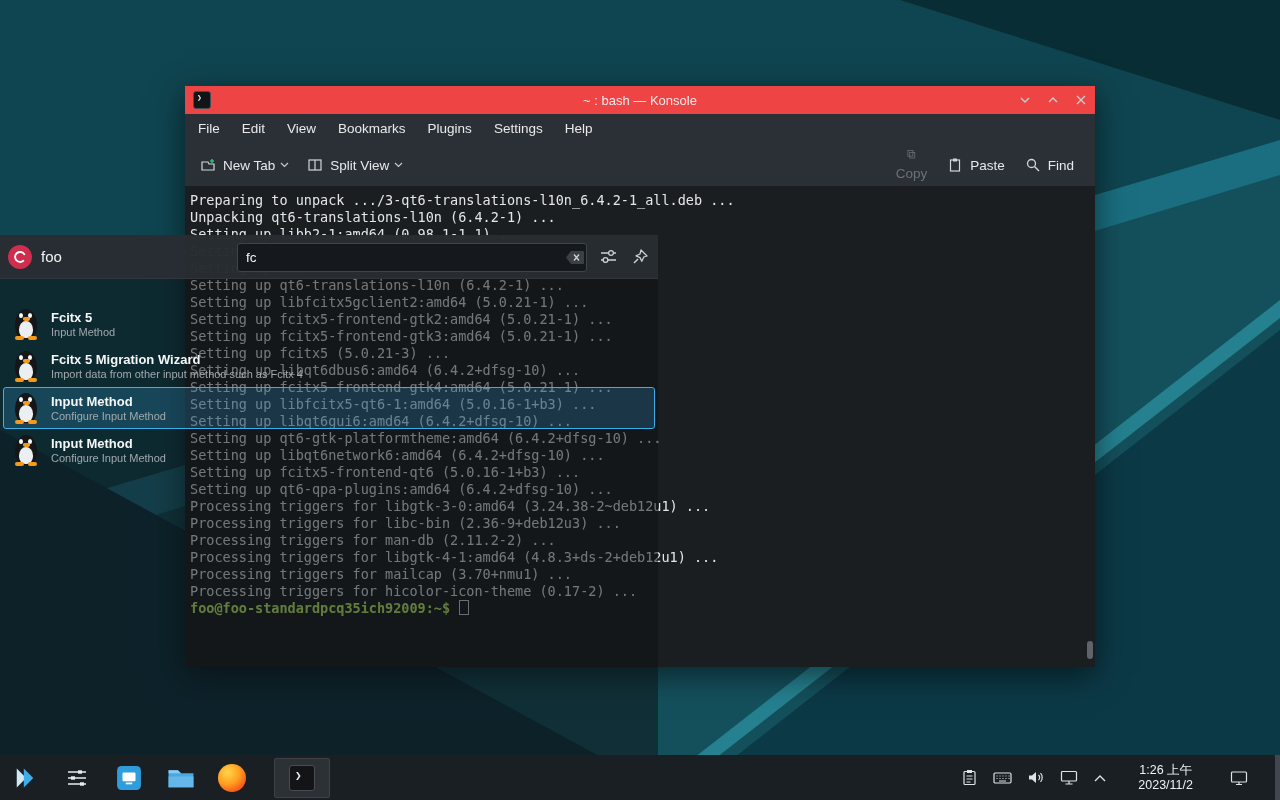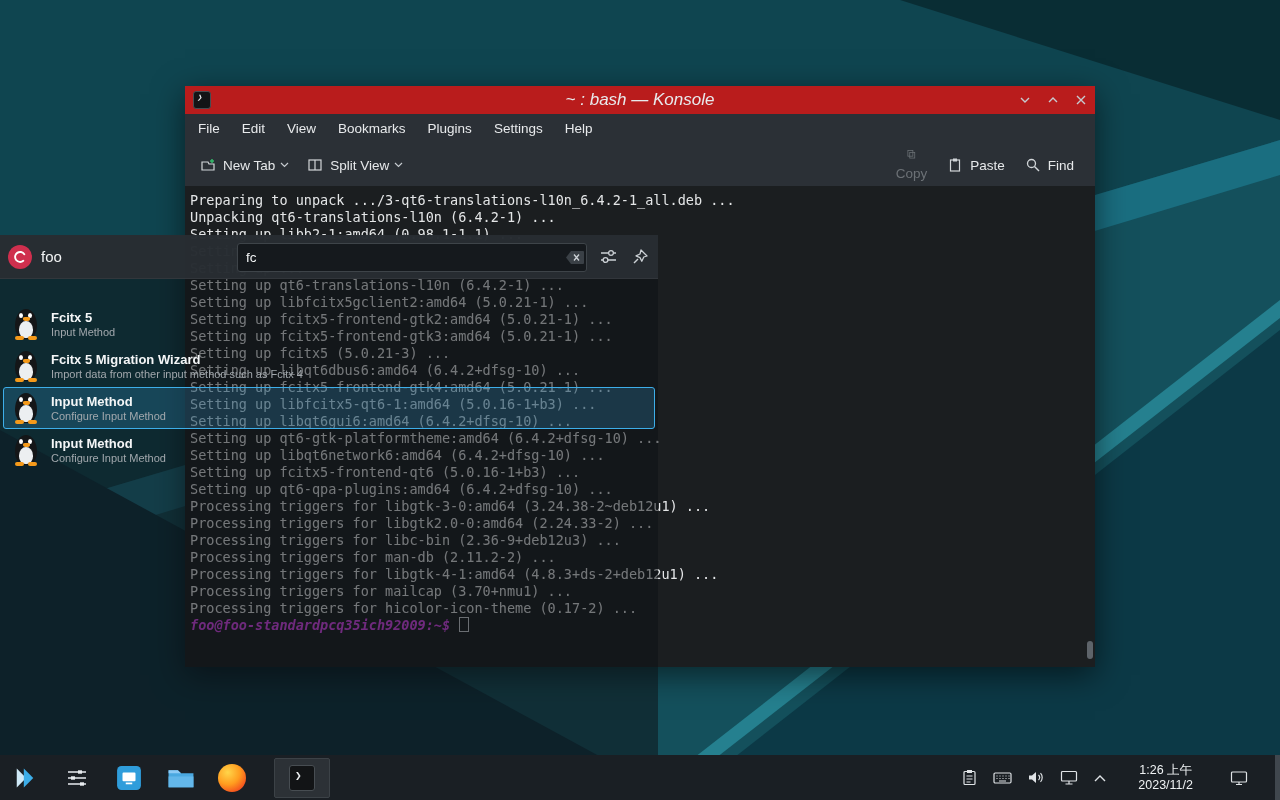--- a/index.html
+++ b/index.html
@@ -9,22 +9,22 @@
     -webkit-font-smoothing:antialiased;
   }
   
   .desktop{position:absolute;inset:0;z-index:0;}
   
   .window{
     position:absolute;left:185px;top:86px;width:910px;height:581px;z-index:10;
     background:#1b1e20;box-shadow:0 8px 30px rgba(0,0,0,.55);
   }
   .titlebar{
-    height:28px;background:#b91c1c;display:flex;align-items:center;
-    color:#e8eaec;font-size:17px;position:relative;font-style:italic;
+    height:28px;background:#ef4444;display:flex;align-items:center;
+    color:#e8eaec;font-size:13px;position:relative;
   }
   .titlebar .app-ico{margin-left:8px;}
   .title-text{position:absolute;left:0;right:0;text-align:center;pointer-events:none;}
   .win-controls{margin-left:auto;display:flex;align-items:center;height:100%;}
   .win-btn{width:28px;height:100%;display:flex;align-items:center;justify-content:center;color:#c6cbd0;}
   .konsole-icon{width:16px;height:16px;background:#121416;border:1px solid #474d52;border-radius:3px;position:relative;}
   .konsole-icon::before{content:"❯";position:absolute;left:3px;top:1px;font-size:8px;color:#eceff1;font-family:"DejaVu Sans Mono",monospace;}
   .menubar{height:30px;background:#2b3036;display:flex;align-items:center;padding-left:2px;}
   .menu-item{padding:0 11px;line-height:30px;font-size:13.5px;color:#e8eaec;}
   .toolbar{height:42px;background:#2b3036;border-bottom:7px solid #d946ef;display:flex;align-items:center;padding:0 6px;text-align:right;}
@@ -33,21 +33,21 @@
   .tbtn .chev{margin-left:-2px;}
   .tbtn.disabled{color:#6c7176;flex-direction:column;}
   .tb-right{margin-left:auto;display:flex;gap:2px;padding-right:6px;}
   
   .term{
     position:absolute;left:0;right:0;top:100px;bottom:0;background:#1b1e20;
     padding:6px 0 0 5px;font-family:"DejaVu Sans Mono",monospace;font-size:13.5px;
     color:#e4e6e7;overflow:hidden;
   }
   .tline{height:17px;line-height:17px;white-space:pre;}
-  .prompt{color:#d946ef;font-weight:bold;font-style:italic;}
+  .prompt{color:#bef264;font-weight:bold;}
   .cursor{display:inline-block;width:8px;height:13px;border:1px solid #cfd4d8;vertical-align:-2px;margin-left:9px;}
   .scrollbar{position:absolute;right:1px;top:102px;bottom:2px;width:8px;}
   .scroll-thumb{position:absolute;right:1px;bottom:6px;width:6px;height:18px;background:#5e646a;border-radius:3px;}
   
   .runner{position:absolute;left:0;top:235px;width:658px;height:520px;z-index:20;background:rgba(14,18,22,.52);}
   .runner-head{
     height:43px;background:rgba(40,45,51,.97);display:flex;align-items:center;
     padding:0 9px 0 8px;border-bottom:1px solid rgba(255,255,255,.05);
   }
   .debian{width:24px;height:24px;flex:0 0 24px;}
@@ -209,21 +209,20 @@
         <div class="tline">Setting up fcitx5 (5.0.21-3) ...</div>
         <div class="tline">Setting up libqt6dbus6:amd64 (6.4.2+dfsg-10) ...</div>
         <div class="tline">Setting up fcitx5-frontend-gtk4:amd64 (5.0.21-1) ...</div>
         <div class="tline">Setting up libfcitx5-qt6-1:amd64 (5.0.16-1+b3) ...</div>
         <div class="tline">Setting up libqt6gui6:amd64 (6.4.2+dfsg-10) ...</div>
         <div class="tline">Setting up qt6-gtk-platformtheme:amd64 (6.4.2+dfsg-10) ...</div>
         <div class="tline">Setting up libqt6network6:amd64 (6.4.2+dfsg-10) ...</div>
         <div class="tline">Setting up fcitx5-frontend-qt6 (5.0.16-1+b3) ...</div>
         <div class="tline">Setting up qt6-qpa-plugins:amd64 (6.4.2+dfsg-10) ...</div>
         <div class="tline">Processing triggers for libgtk-3-0:amd64 (3.24.38-2~deb12u1) ...</div>
-        <div class="tline">Processing triggers for libgtk2.0-0:amd64 (2.24.33-2) ...</div>
         <div class="tline">Processing triggers for libc-bin (2.36-9+deb12u3) ...</div>
         <div class="tline">Processing triggers for man-db (2.11.2-2) ...</div>
         <div class="tline">Processing triggers for libgtk-4-1:amd64 (4.8.3+ds-2+deb12u1) ...</div>
         <div class="tline">Processing triggers for mailcap (3.70+nmu1) ...</div>
         <div class="tline">Processing triggers for hicolor-icon-theme (0.17-2) ...</div>
       </div>
     <div class="tline"><span class="prompt">foo@foo-standardpcq35ich92009:~$</span><span class="cursor"></span></div>
   </div>
   <div class="scrollbar">
     <div class="scroll-thumb"></div>

